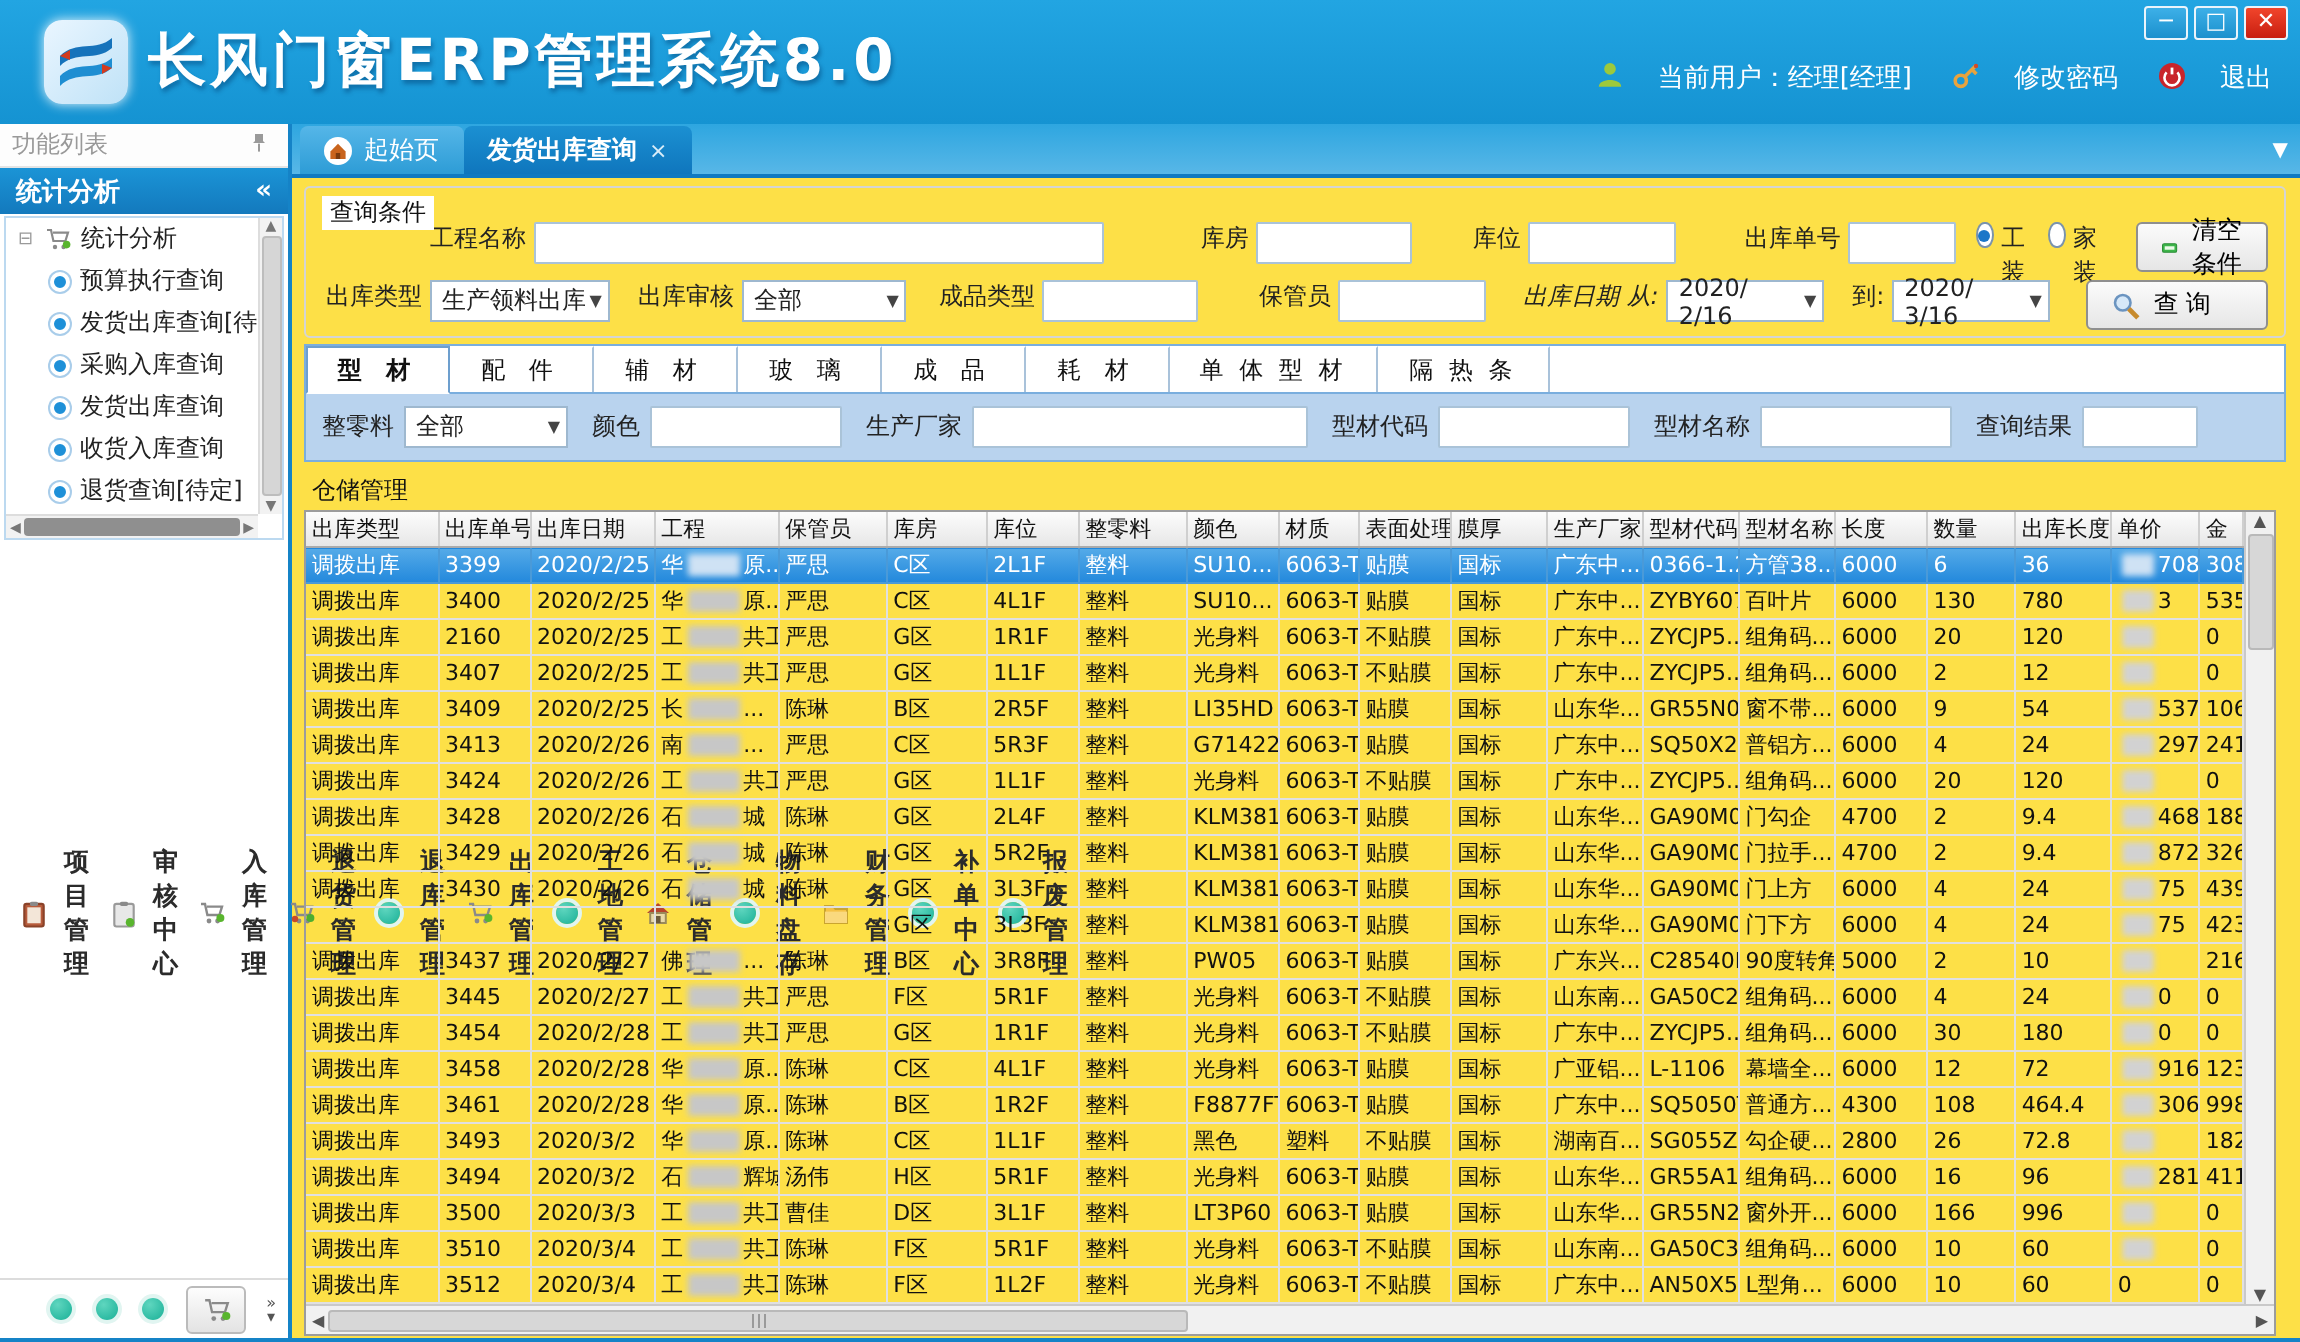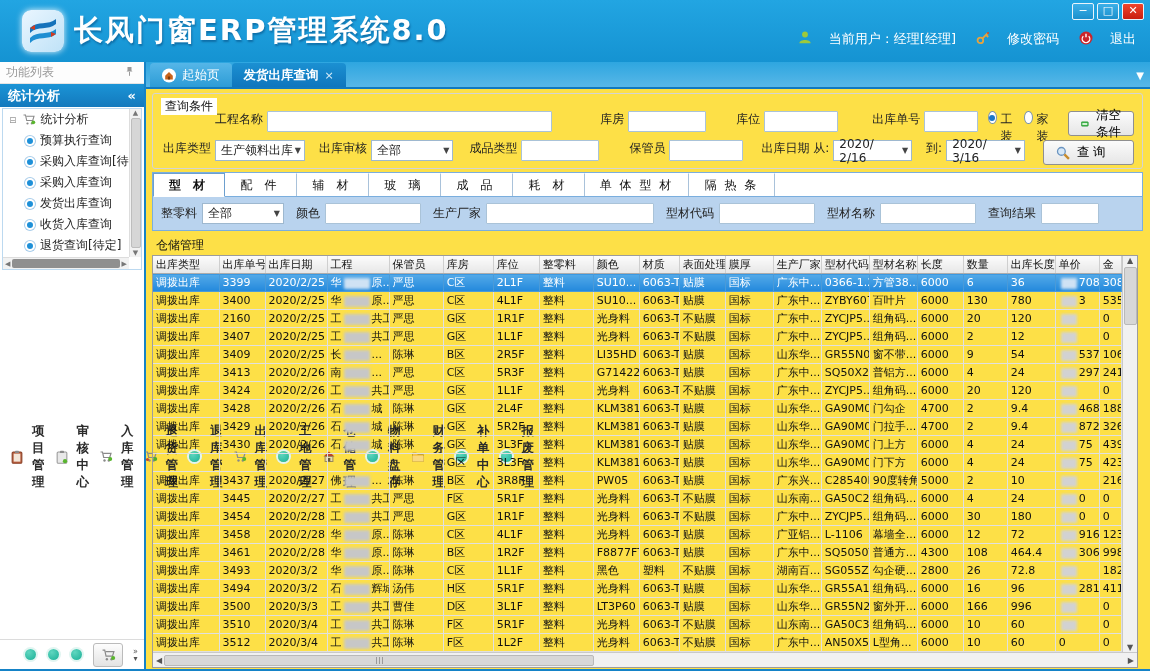--- a/index.html
+++ b/index.html
@@ -178,21 +178,21 @@
               </span>
             <span>统计分析</span>
           </div>
           <div id="tree-list">
               <div class="tree-row child">
                 <span class="treedot"></span>
                 <span>预算执行查询</span>
               </div>
               <div class="tree-row child">
                 <span class="treedot"></span>
-                <span>采购入库查询[待</span>
+                <span>发货出库查询[待</span>
               </div>
               <div class="tree-row child">
                 <span class="treedot"></span>
                 <span>采购入库查询</span>
               </div>
               <div class="tree-row child">
                 <span class="treedot"></span>
                 <span>发货出库查询</span>
               </div>
               <div class="tree-row child">
@@ -395,21 +395,21 @@
               </span>
             <label style="margin-left:14px;">出库审核</label>
             <span class="combo" style="width:88px;">
                 <span>全部</span>
                 <span class="arr">▼</span>
               </span>
             <label style="margin-left:16px;">成品类型</label>
             <input class="tbox" style="width: 78px;">
             <label style="margin-left:30px;">保管员</label>
             <input class="tbox" style="width: 74px;">
-            <label style="margin-left:18px;"><span>出库日期</span> <span>从:</span></label>
+            <label style="margin-left:18px;font-style:italic;"><span>出库日期</span> <span>从:</span></label>
             <span class="combo" style="width:84px;">
                 <span>2020/ 2/16</span>
                 <span class="arr">▼</span>
               </span>
             <label style="margin-left:14px;">到:</label>
             <span class="combo" style="width:84px;">
                 <span>2020/ 3/16</span>
                 <span class="arr">▼</span>
               </span>
             <button class="btn" style="width:96px;">

